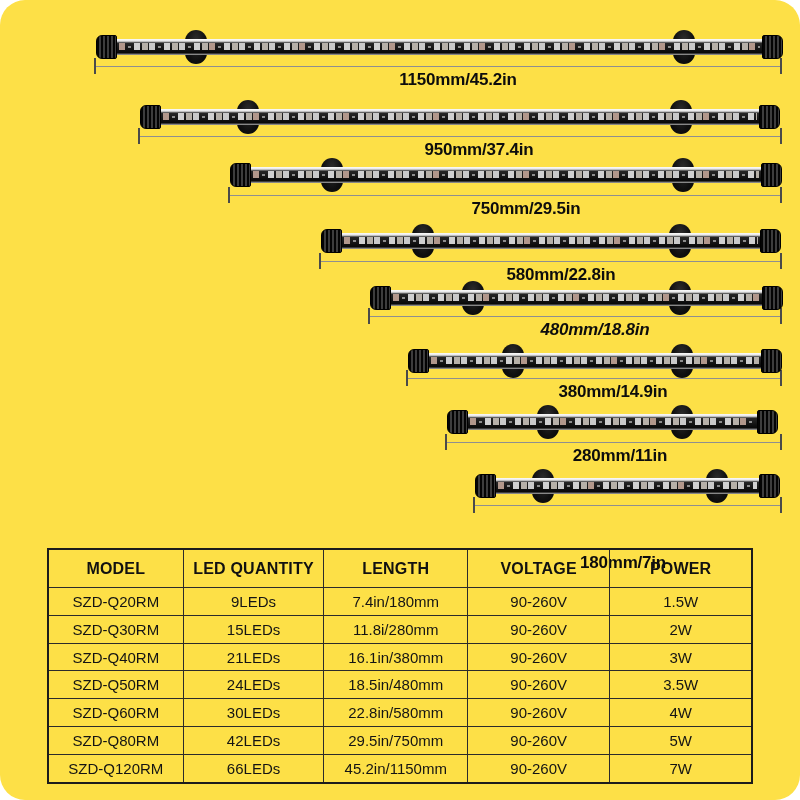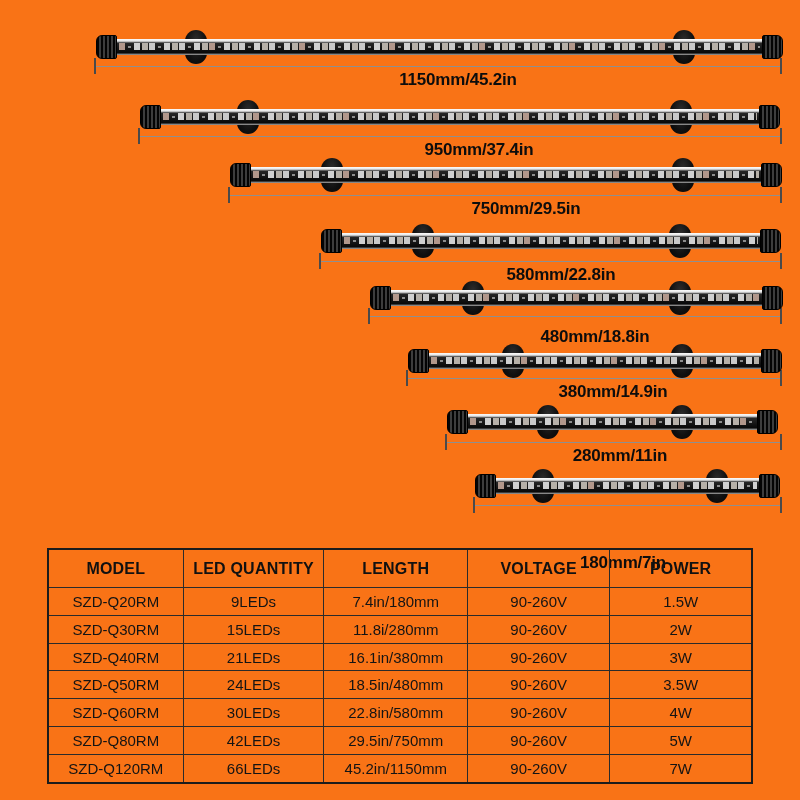--- a/index.html
+++ b/index.html
@@ -1,18 +1,18 @@
 <!DOCTYPE html>
 <html><head>
 <meta charset="utf-8">
 <style>
   html,body{margin:0;padding:0;background:#ffffff;}
   .canvas{
-    position:relative;width:800px;height:800px;background:#f97316;
-    font-family:"Liberation Sans",sans-serif;overflow:hidden;
+    position:relative;width:800px;height:800px;background:#fde047;
+    font-family:"Liberation Sans",sans-serif;overflow:hidden;border-radius:25px;
   }
   
   .bar{position:absolute;height:34px;}
   .cap{
     position:absolute;top:5px;width:21px;height:24px;z-index:3;box-sizing:border-box;
     background:repeating-linear-gradient(90deg,#040404 0 2px,#3d3d3d 2px 4px);
     border:1px solid #000;
   }
   .cap.left{left:0;border-radius:6px 2px 2px 6px;}
   .cap.right{right:0;border-radius:2px 6px 6px 2px;}
@@ -141,21 +141,21 @@
           <div class="dash-row"></div>
         </div>
         <div class="cap left"></div>
         <div class="cap right"></div>
       </div>
       <div class="dim" style="left: 368px; top: 308px; width: 414px;">
         <div class="dim-line"></div>
         <div class="tick l"></div>
         <div class="tick r"></div>
       </div>
-      <div class="dim-label" style="left: 595px; top: 328px;">480mm/18.8in</div>
+      <div class="dim-label" style="left: 595px; top: 321px; font-style: italic;">480mm/18.8in</div>
       <div class="bar" style="left: 408px; top: 344px; width: 374px;">
         <div class="clip" style="left: 94px;"></div>
         <div class="clip" style="left: 263px;"></div>
         <div class="tube">
           <div class="led-row"></div>
           <div class="dash-row"></div>
         </div>
         <div class="cap left"></div>
         <div class="cap right"></div>
       </div>

